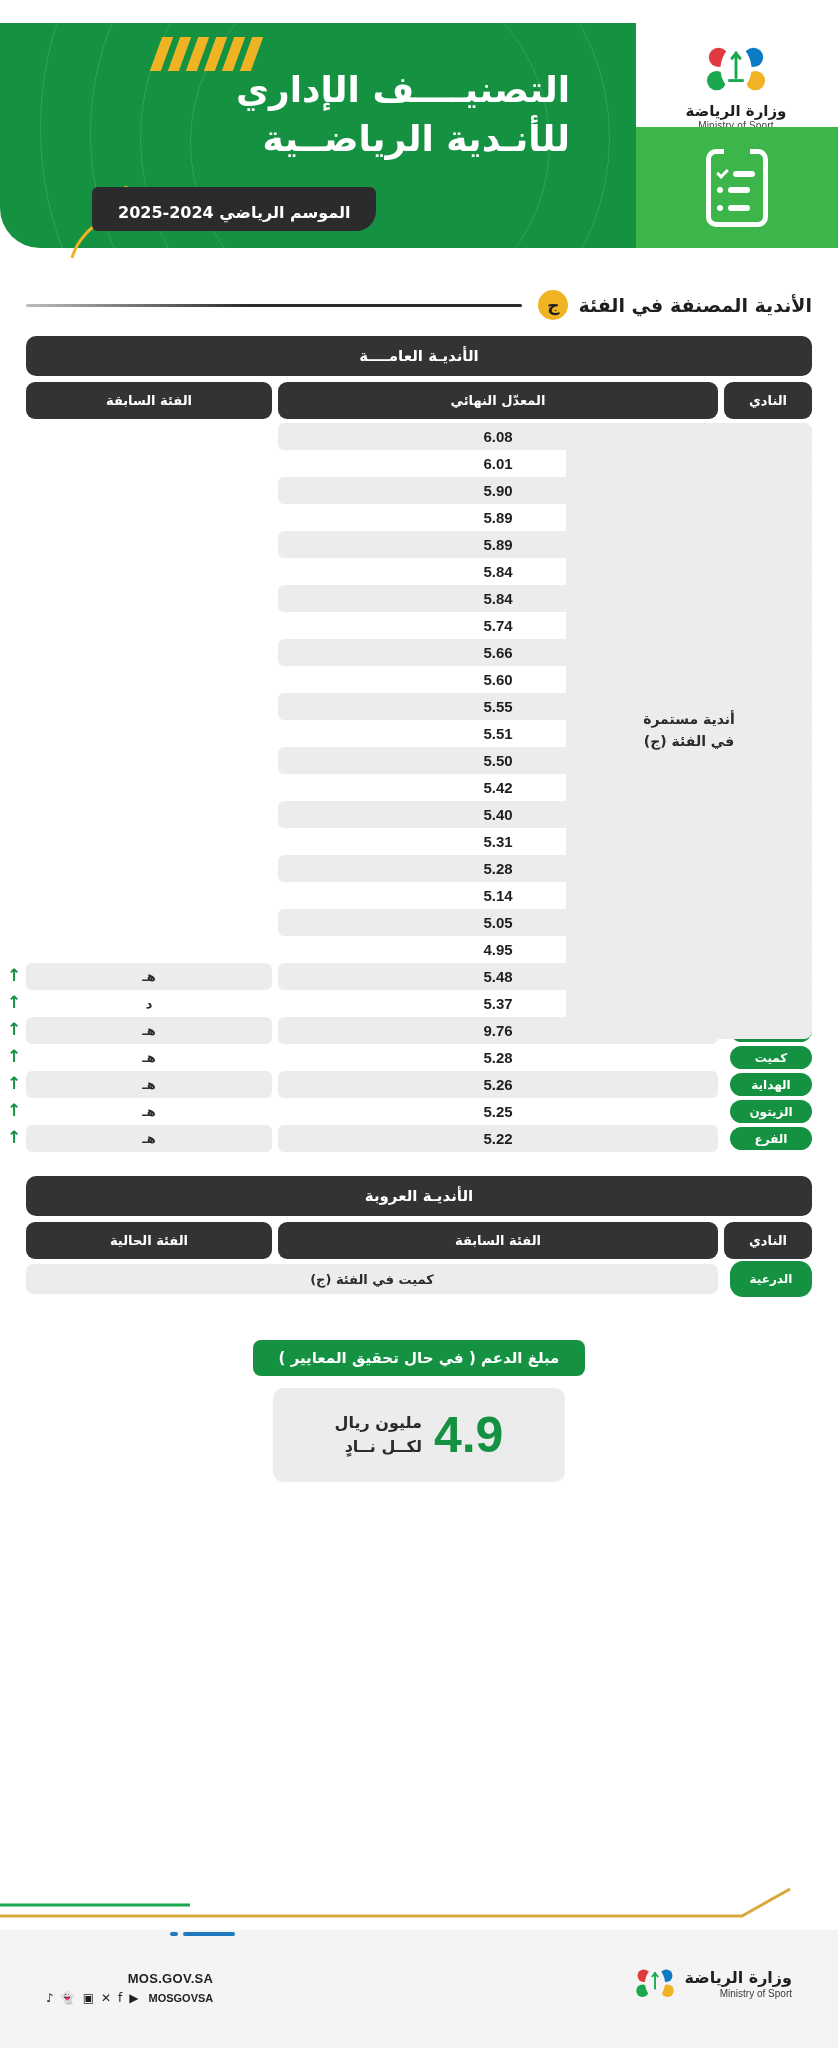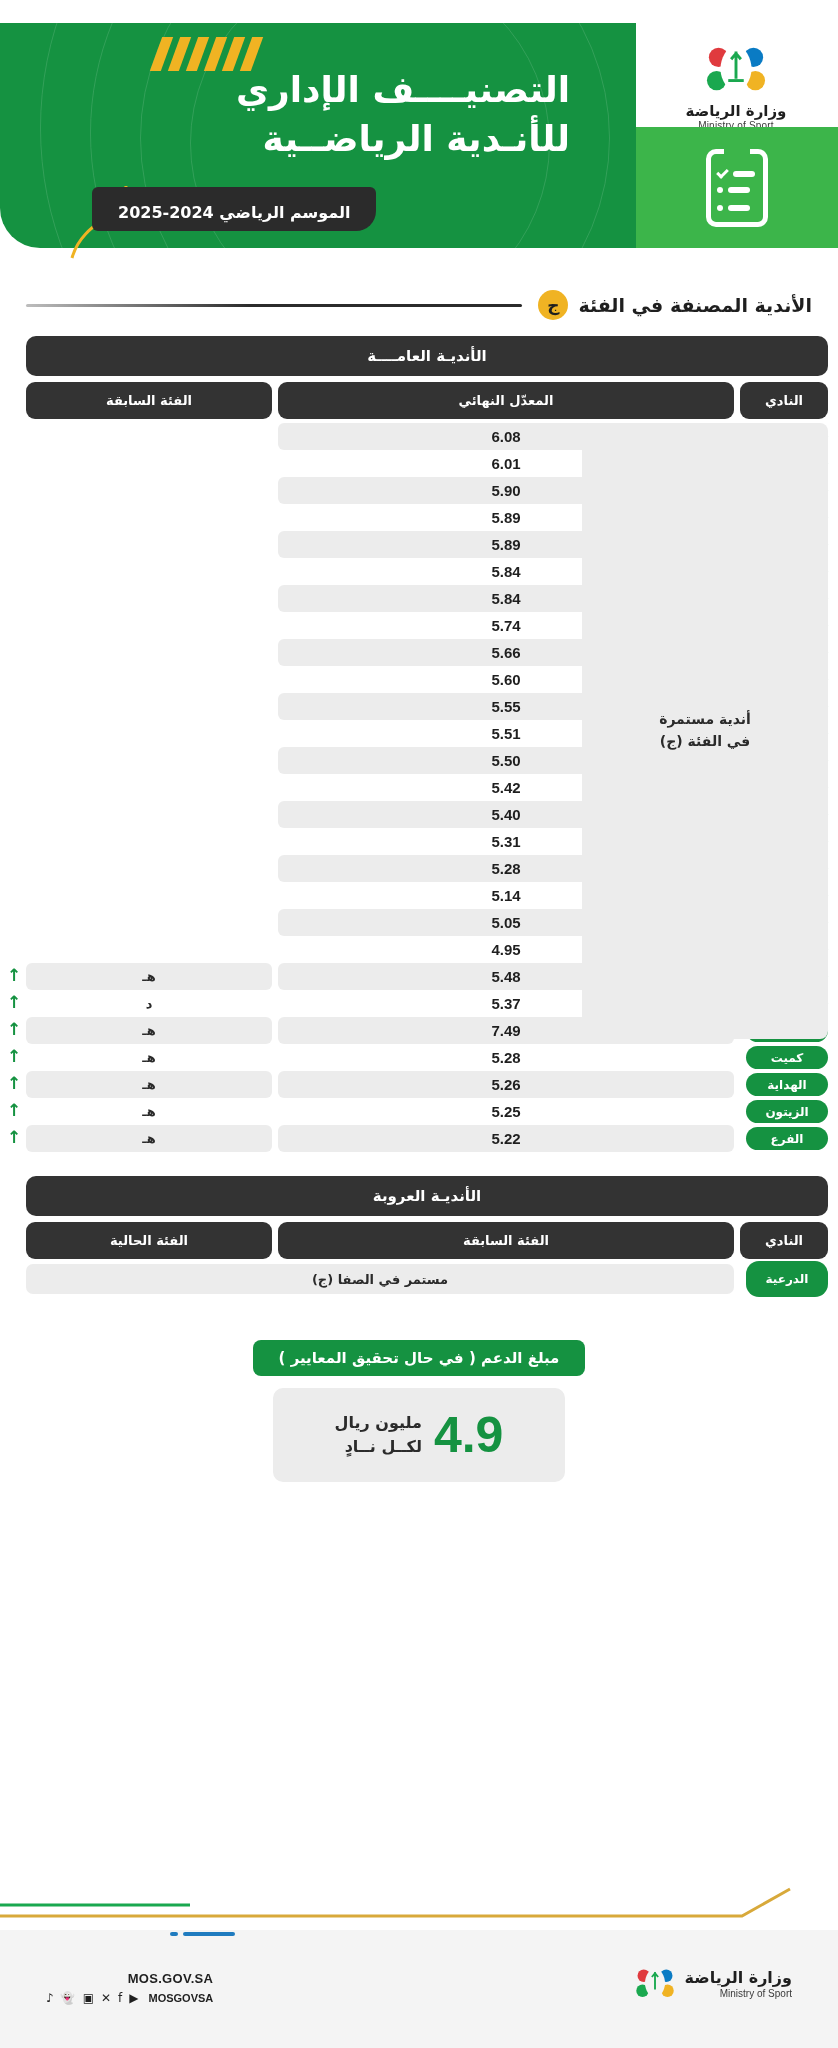--- a/index.html
+++ b/index.html
@@ -95,21 +95,21 @@
     width: 30px; height: 30px; border-radius: 50%;
     background: #f0b323; color: #1f1f1f;
     display: flex; align-items: center; justify-content: center;
     font-size: 17px; font-weight: bold; flex: 0 0 auto;
   }
   .sec-rule { flex: 1 1 auto; height: 3px;
     background: linear-gradient(to left, #2b2b2b 55%, #bdbdbd 100%);
     border-radius: 2px; margin-right: 6px; }
 
   
-  .tbl { margin: 14px 10px 0 26px; }
+  .tbl { margin: 14px 26px 0 26px; }
   .tbl-banner {
     background: #333333; color: #fff; border-radius: 10px;
     text-align: center; font-size: 15px; font-weight: bold;
     padding: 11px 0; letter-spacing: 0.5px;
   }
   .hrow { display: flex; gap: 6px; margin-top: 6px; }
   .hcell {
     background: #333333; color: #fff; border-radius: 9px;
     text-align: center; font-size: 13px; font-weight: bold;
     padding: 11px 0;
@@ -437,21 +437,21 @@
             <span class="arrow-up">↑</span>
           </div>
           <div class="cell-score">5.37</div>
           <div class="cell-prev">د</div>
         </div>
         <div class="drow">
           <div class="cell-club">
             <div class="club-pill">العمران</div>
             <span class="arrow-up">↑</span>
           </div>
-          <div class="cell-score zebra-score">7.49</div>
+          <div class="cell-score zebra-score">9.76</div>
           <div class="cell-prev zebra-prev">هـ</div>
         </div>
         <div class="drow">
           <div class="cell-club">
             <div class="club-pill">كميت</div>
             <span class="arrow-up">↑</span>
           </div>
           <div class="cell-score">5.28</div>
           <div class="cell-prev">هـ</div>
         </div>
@@ -493,21 +493,21 @@
     <div class="hrow">
       <div class="hcell c-club">النادي</div>
       <div class="hcell c-score">الفئة السابقة</div>
       <div class="hcell c-prev">الفئة الحالية</div>
     </div>
     <div id="privateRows">
         <div class="prow">
           <div class="p-club">
             <div class="club-pill" style="height: 36px;">الدرعية</div>
           </div>
-          <div class="p-rest">مستمر في الصفا (ج)</div>
+          <div class="p-rest">كميت في الفئة (ج)</div>
         </div>
       </div>
   </div>
 
   <div class="support">
     <div class="support-pill">مبلغ الدعم ( في حال تحقيق المعايير )</div>
     <div class="support-box">
       <div class="support-amt">4.9</div>
       <div class="support-unit">
         <div>مليون ريال</div>

